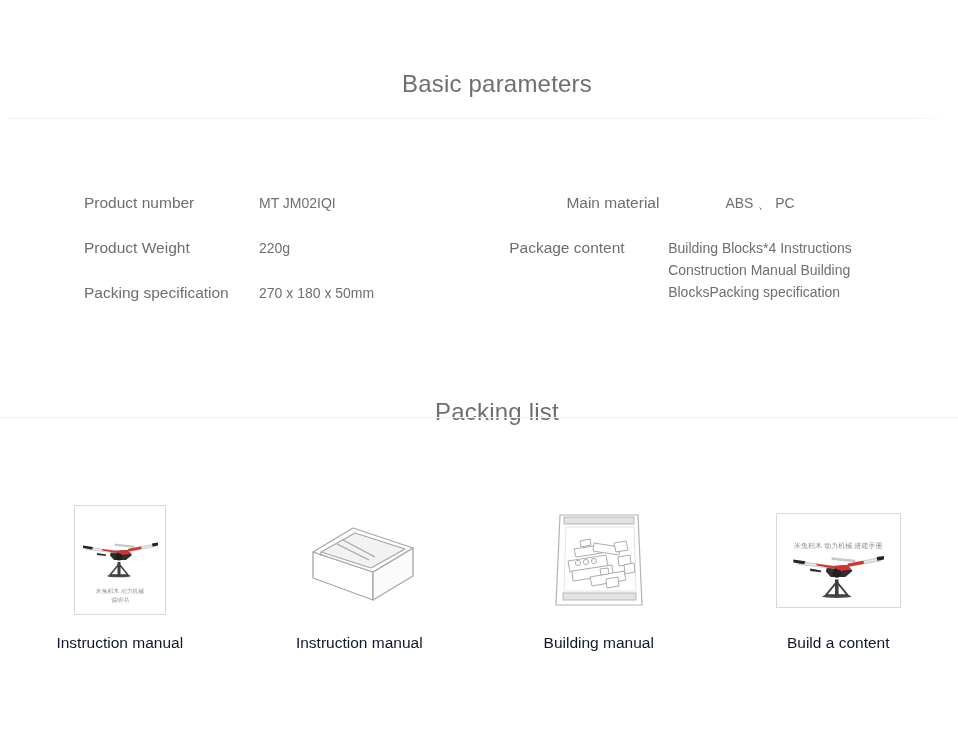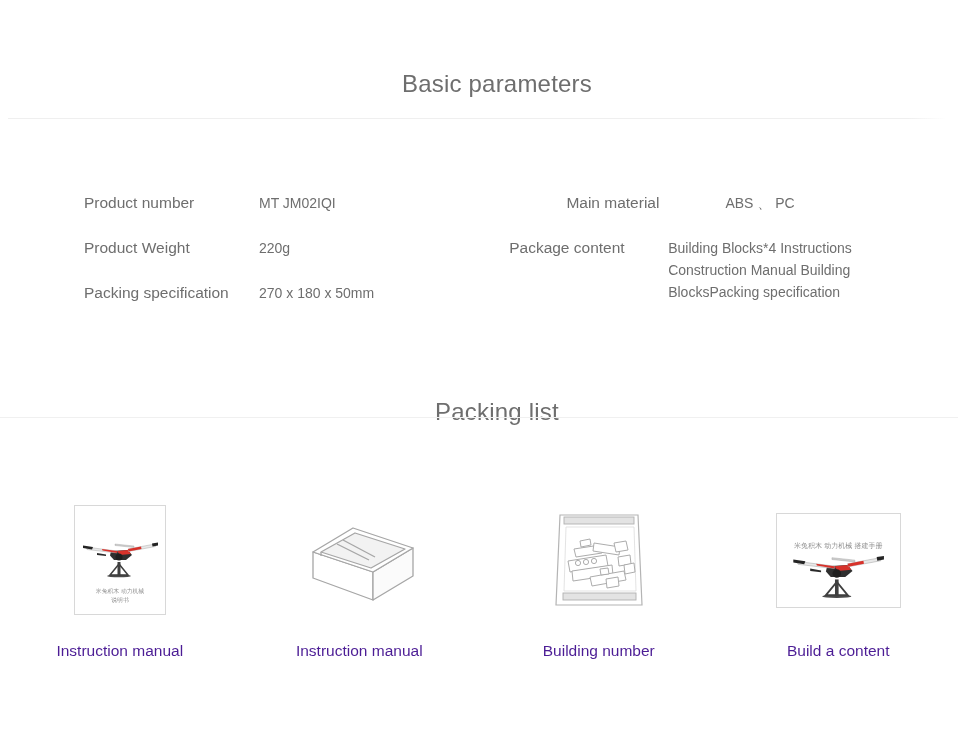--- a/index.html
+++ b/index.html
@@ -113,23 +113,23 @@
     align-items: center;
   }
   .thumb-area {
     height: 140px;
     display: flex;
     align-items: center;
     justify-content: center;
   }
   .item-caption {
     font-size: 15.5px;
-    color: #4c1d95;
+    color: #0f172a;
     text-align: left;
-    margin-top: 12px;
+    margin-top: 4px;
   }
 
   
   .card {
     background: #ffffff;
     border: 1px solid #d8d8d8;
     box-sizing: border-box;
     position: relative;
   }
   #thumb-manual-portrait {
@@ -302,21 +302,21 @@
 
           <path d="M64 34 L76 32 L78 41 L66 43 Z"></path>
           <path d="M68 48 L80 46 L81 55 L69 57 Z"></path>
           <path d="M56 70 L68 68 L69 77 L57 79 Z"></path>
           <path d="M30 32 L40 30 L41 36 L31 38 Z"></path>
           <path d="M74 56 L84 54 L85 63 L75 65 Z"></path>
           <path d="M50 60 L58 59 L59 65 L51 66 Z"></path>
         </g>
       </svg>
     </div>
-    <div class="item-caption">Building number</div>
+    <div class="item-caption">Building manual</div>
   </div>
 
   <div class="packing-item">
     <div class="thumb-area">
       <div class="card" id="thumb-build-manual">
         <div class="cn-text">
           <div>米兔积木 动力机械 搭建手册</div>
         </div>
         <div class="model-svg-wrap">
           <svg width="104" height="58" viewBox="0 0 152 96">

